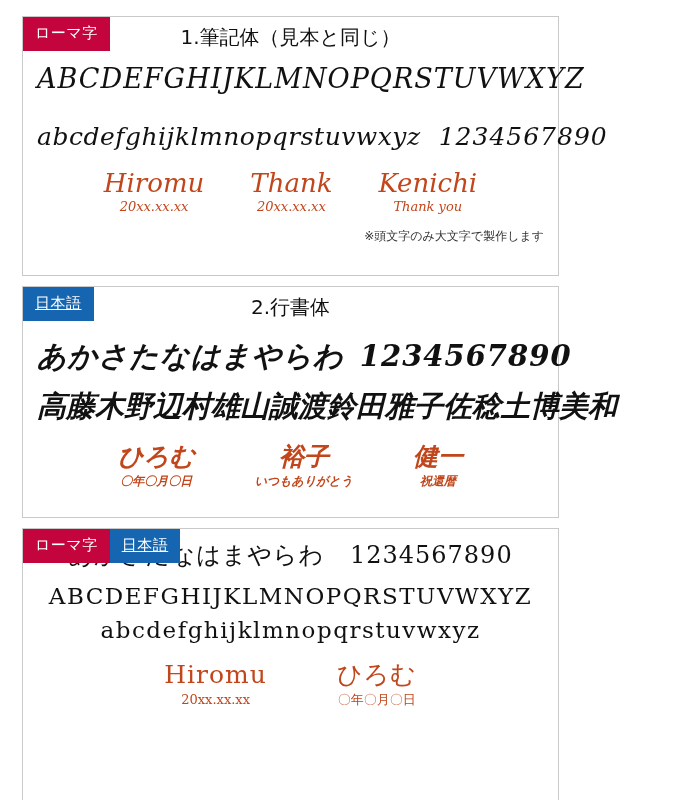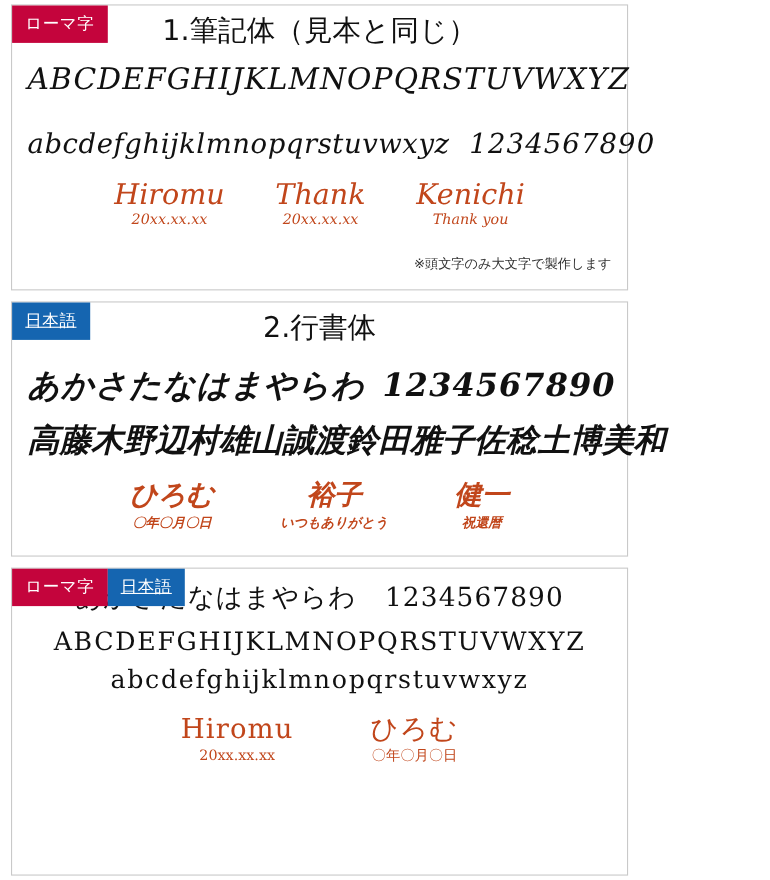--- a/index.html
+++ b/index.html
@@ -13,21 +13,21 @@
     font-family: "Liberation Sans", sans-serif;
     color: #111111;
     overflow: hidden;
   }
 
   .page {
     width: 581px;
     height: 800px;
     position: relative;
     box-sizing: border-box;
-    padding: 4px;
+    padding: 16px;
   }
 
   .panel {
     position: relative;
     box-sizing: border-box;
     border: 1px solid #c9c9c9;
     background: #ffffff;
     margin: 0 6px 10px 6px;
   }
 
@@ -46,21 +46,21 @@
     padding: 9px 12px 10px 12px;
     letter-spacing: 0.5px;
     font-family: "DejaVu Sans", sans-serif;
     white-space: nowrap;
   }
   .tag-red { background: #c4043c; }
   .tag-blue { background: #1565b0; text-decoration: underline; }
 
   .panel-title {
     text-align: center;
-    font-size: 26px;
+    font-size: 20px;
     line-height: 1;
     padding-top: 10px;
     padding-bottom: 4px;
     font-family: "DejaVu Sans", sans-serif;
     font-weight: 400;
     color: #111;
     letter-spacing: 0px;
   }
 
   .sample-block {
@@ -107,21 +107,21 @@
     color: #c1461b;
     font-size: 13px;
     margin-top: 2px;
     line-height: 1.1;
   }
   .note {
     text-align: right;
     font-size: 12px;
     color: #333;
     padding: 0 14px 8px 0;
-    margin-top: 24px;
+    margin-top: 14px;
     font-family: "DejaVu Sans", sans-serif;
   }
 
   
   .brush {
     font-family: "DejaVu Sans", sans-serif;
     font-weight: bold;
     font-style: italic;
     color: #111;
   }

